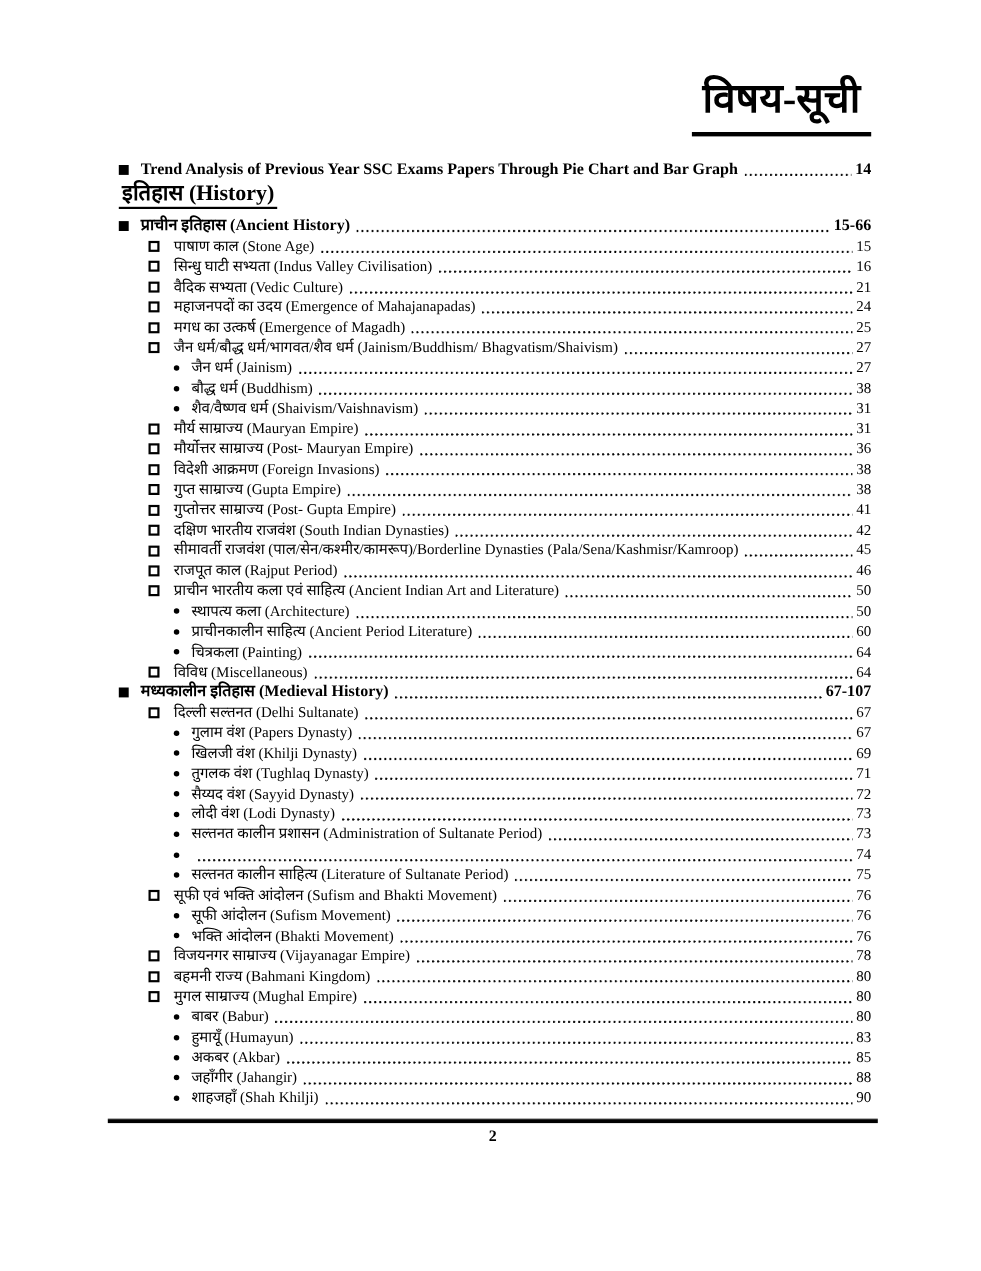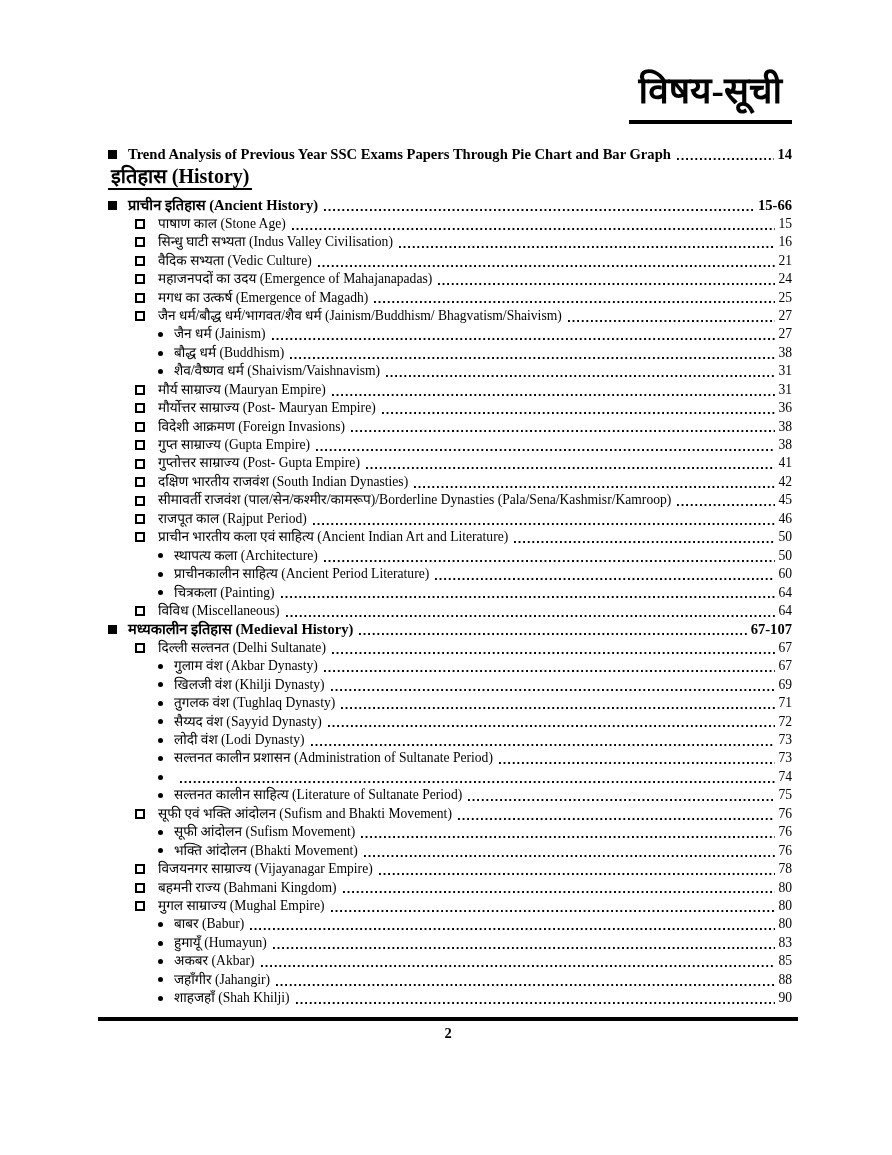--- a/index.html
+++ b/index.html
@@ -255,21 +255,21 @@
 
   <div class="row lvl2">
     <span class="marker marker-l2"></span>
     <span class="label">दिल्ली सल्तनत (Delhi Sultanate)</span>
     <span class="leader"></span>
     <span class="pagenum">67</span>
   </div>
 
   <div class="row lvl3">
     <span class="marker marker-l3"></span>
-    <span class="label">गुलाम वंश (Akbar Dynasty)</span>
+    <span class="label">गुलाम वंश (Papers Dynasty)</span>
     <span class="leader"></span>
     <span class="pagenum">67</span>
   </div>
 
   <div class="row lvl3">
     <span class="marker marker-l3"></span>
     <span class="label">खिलजी वंश (Khilji Dynasty)</span>
     <span class="leader"></span>
     <span class="pagenum">69</span>
   </div>

